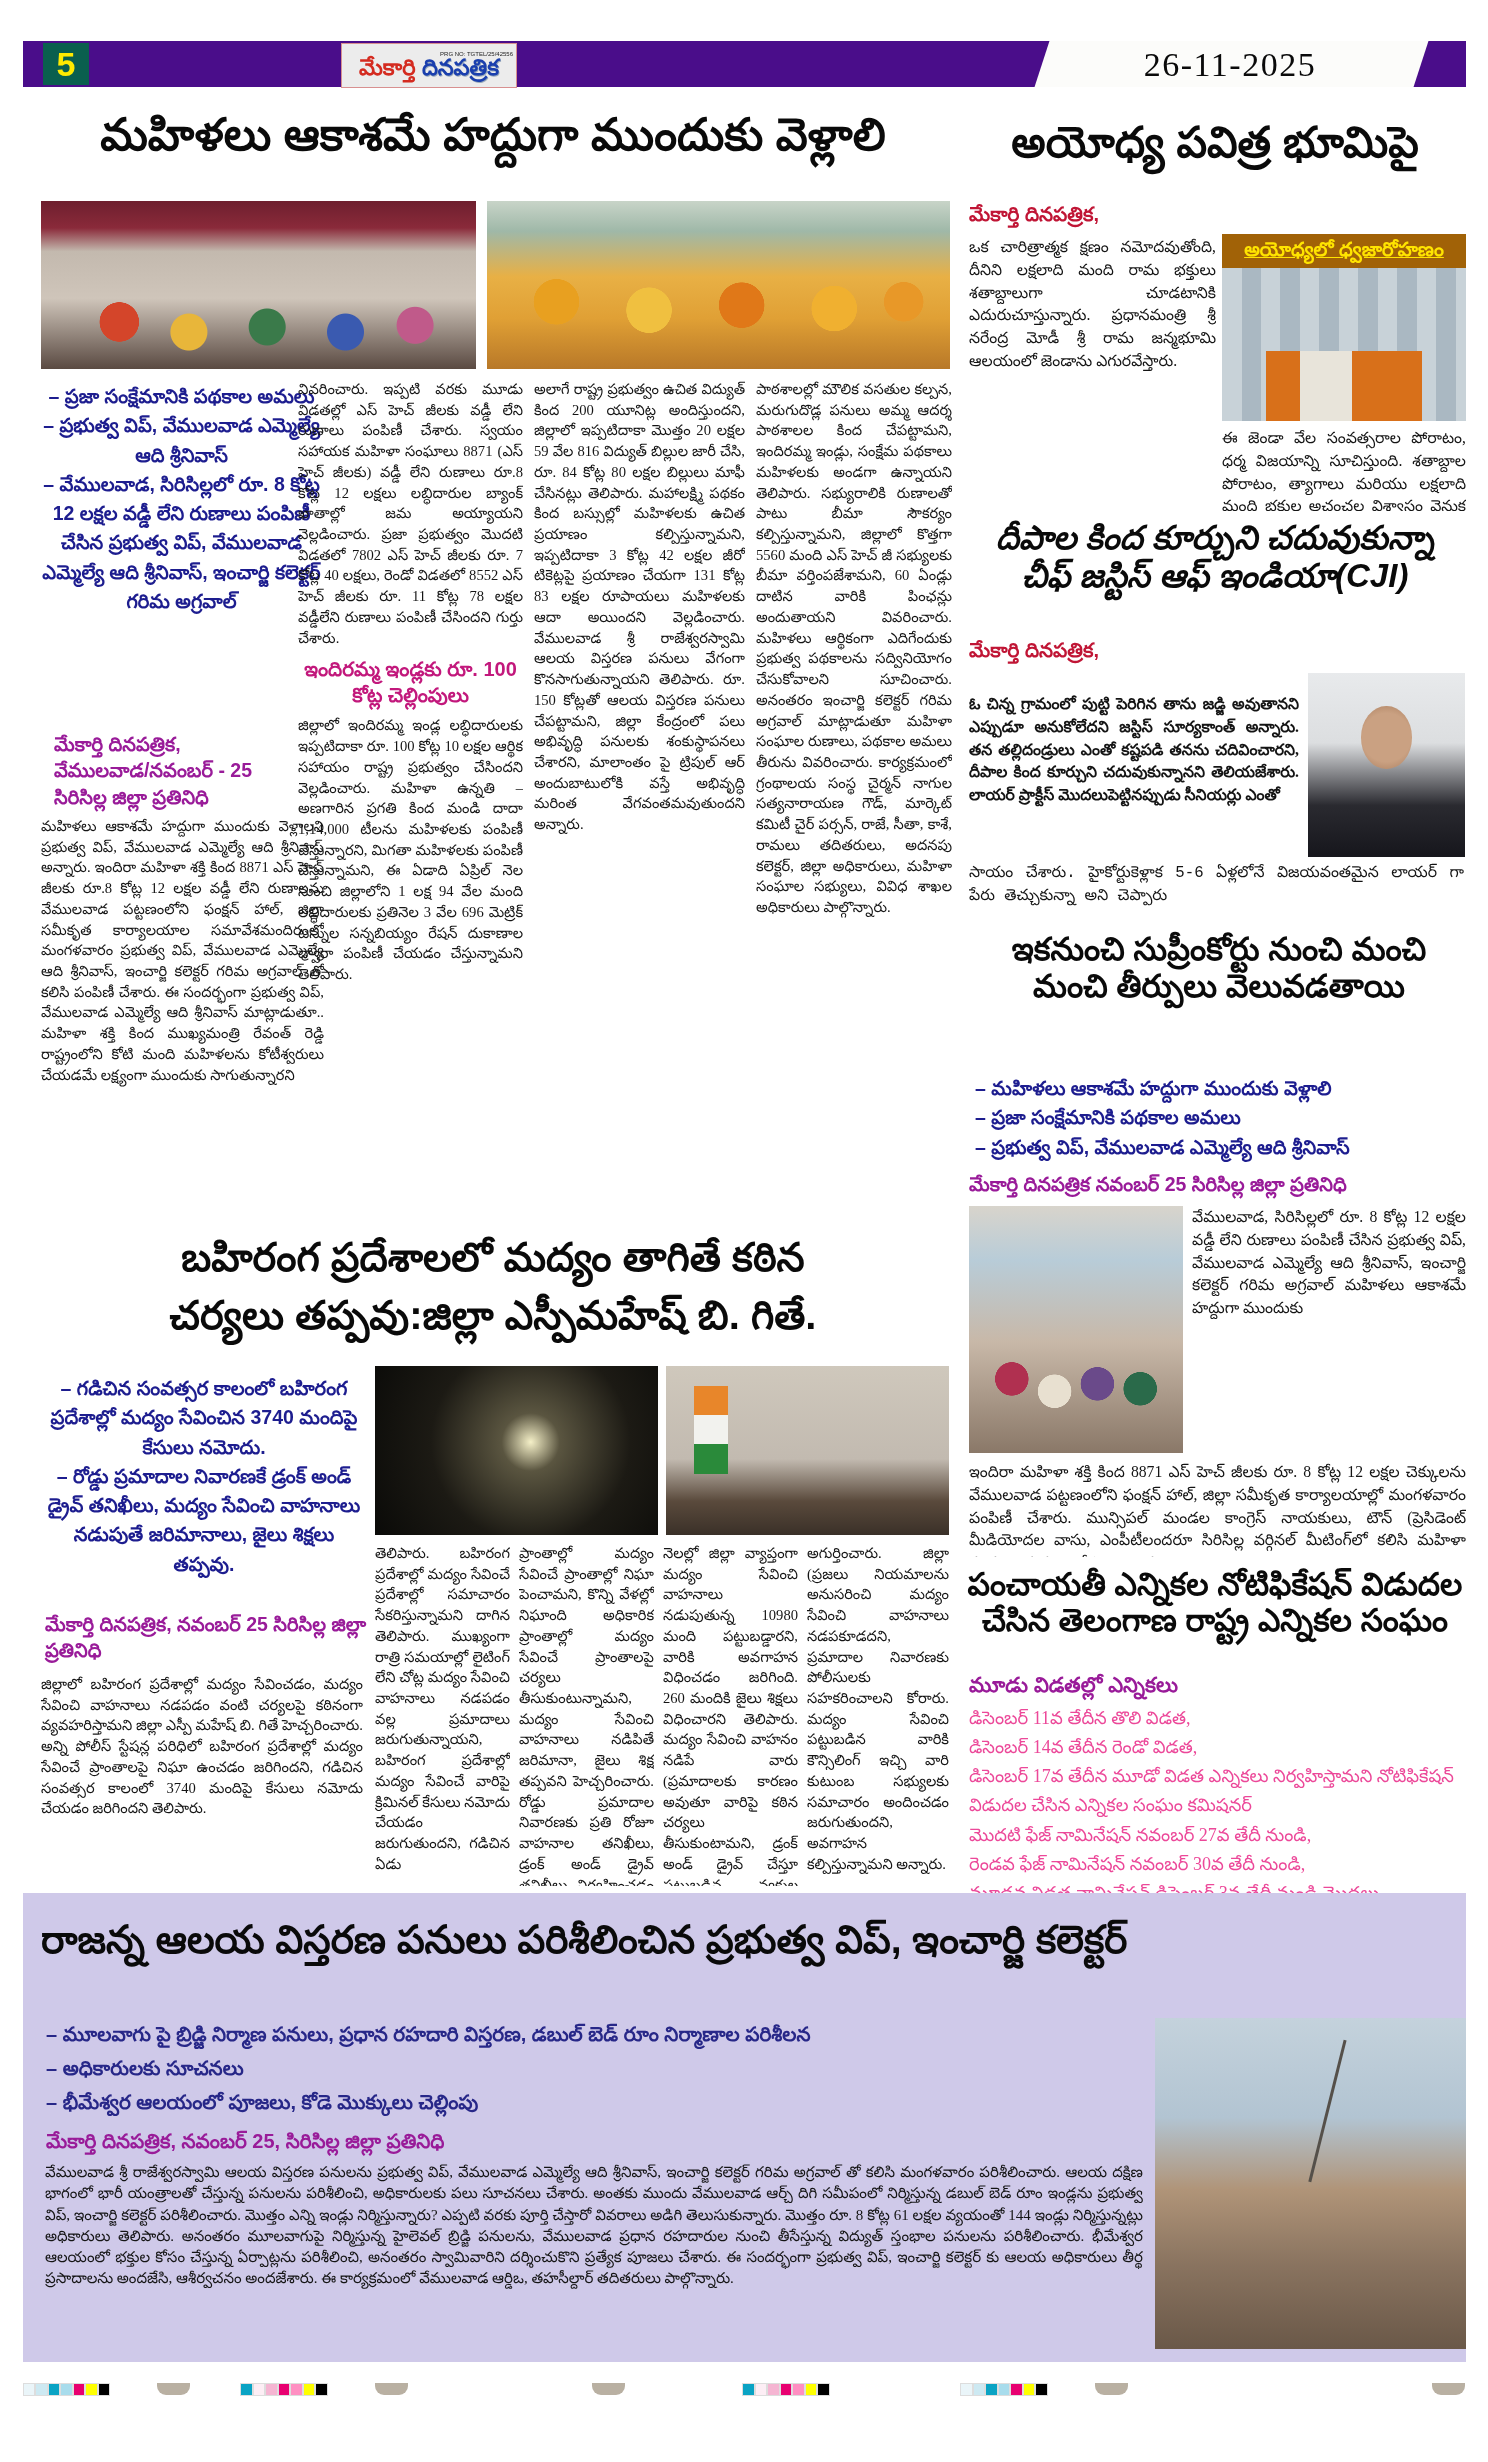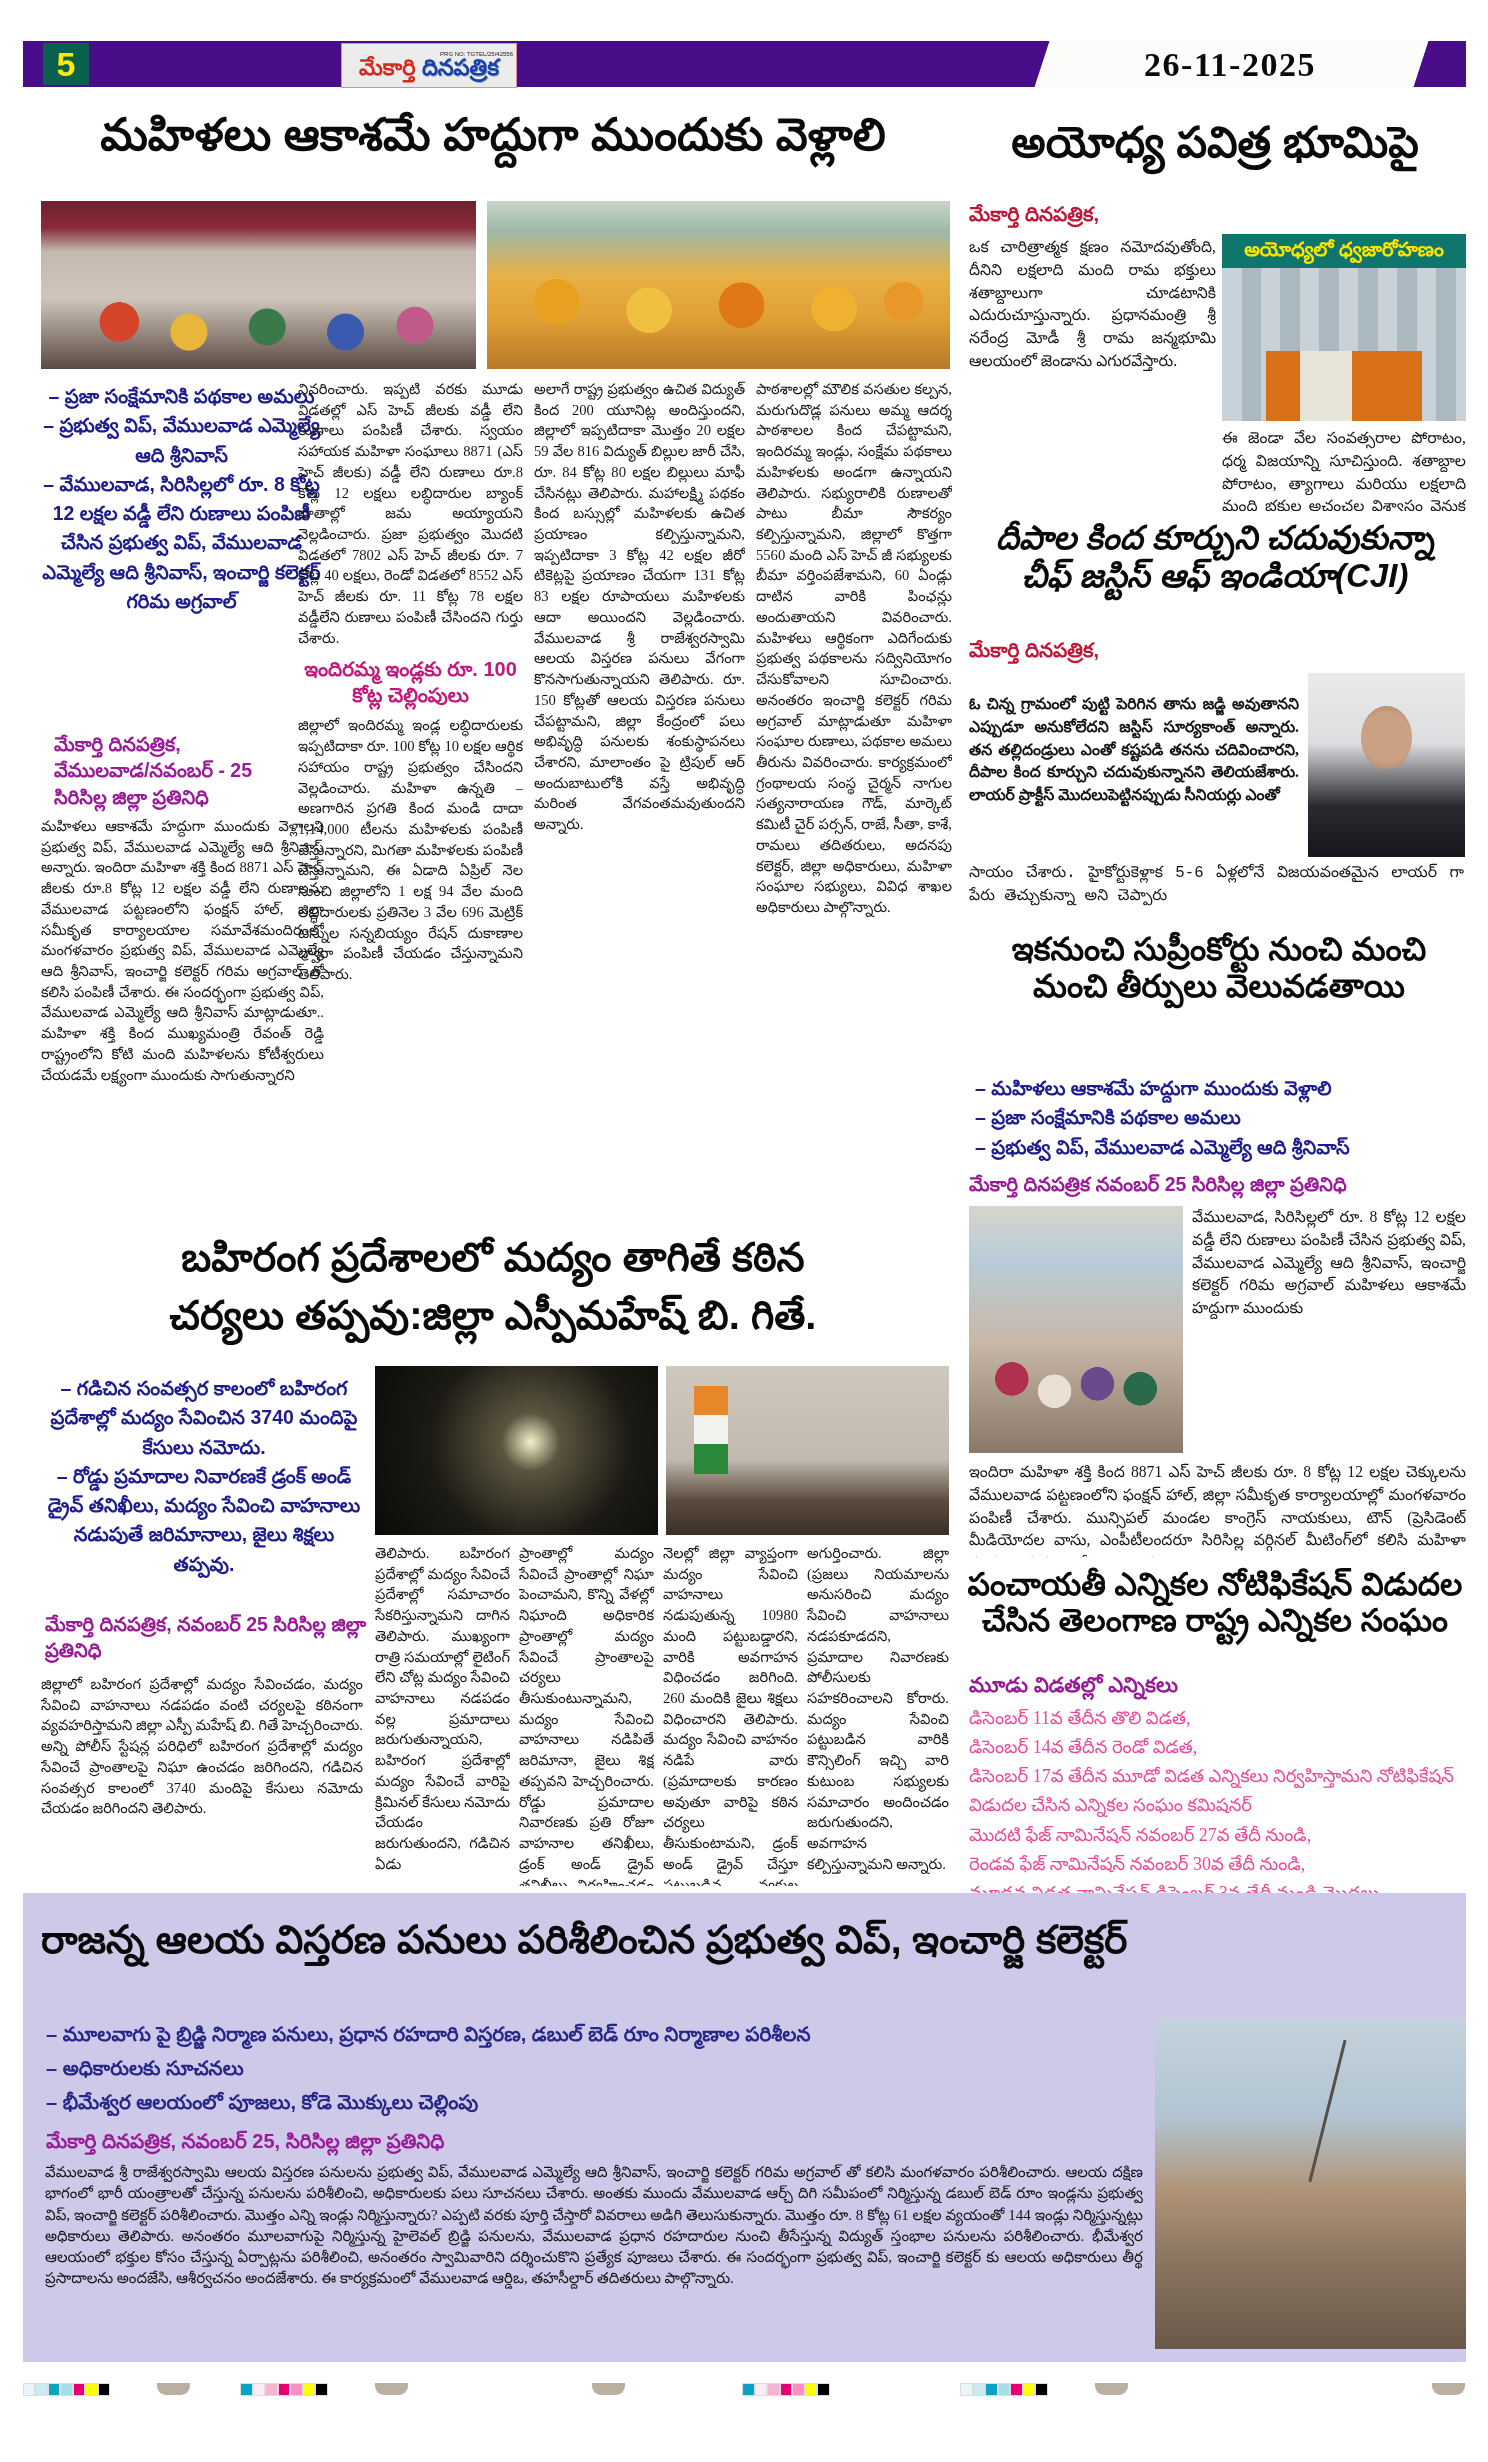--- a/index.html
+++ b/index.html
@@ -12,21 +12,21 @@
            font-family:"Liberation Sans",sans-serif;font-size:34px;font-weight:700;
            display:flex;align-items:center;justify-content:center;}
   .masthead{left:341px;top:43px;width:174px;height:43px;background:#ececec;border:1.5px solid #d89090;
             display:flex;flex-direction:column;align-items:center;justify-content:center;line-height:1;}
   .mast-reg{font-size:6px;color:#222;align-self:flex-end;margin-right:3px;font-family:"Liberation Sans",sans-serif;}
   .mast-line{font-size:22.5px;font-weight:700;font-family:"Liberation Sans",sans-serif;}
   .mast-red{color:#d42b20;}
   .mast-blue{color:#1a3fae;text-shadow:0.7px 0.7px 0 #9ab;}
   .date-skew{left:1042px;top:41px;width:379px;height:46px;background:#fcfcfa;transform:skewX(-18deg);}
   .date-text{left:1050px;top:45px;width:360px;height:40px;display:flex;align-items:center;justify-content:center;
-             font-family:"Liberation Serif",serif;font-size:34px;font-weight:700;color:#0a0a0a;letter-spacing:1.5px;}
+             font-family:"Liberation Serif",serif;font-size:34px;font-weight:400;color:#0a0a0a;letter-spacing:1.5px;}
   
   .headline{font-family:"Liberation Sans",sans-serif;font-weight:800;color:#0a0a0a;text-align:center;
             line-height:1.15;white-space:pre-line;}
   .bullets{font-family:"Liberation Sans",sans-serif;font-weight:700;color:#1d1d8f;white-space:pre-line;
            line-height:1.5;}
   .byline{font-family:"Liberation Sans",sans-serif;font-weight:700;white-space:pre-line;line-height:1.35;}
   .by-purple{color:#991b99;}
   .by-red{color:#c01535;}
   .body-txt{font-size:14.6px;line-height:1.42;text-align:justify;overflow:hidden;color:#141414;}
   .body-lg{font-size:15.7px;line-height:1.45;}
@@ -62,22 +62,22 @@
       radial-gradient(circle at 40% 75%, #e8e0d0 0 16.5px, transparent 17px),
       radial-gradient(circle at 60% 72%, #6a4a8a 0 16.5px, transparent 17px),
       radial-gradient(circle at 80% 74%, #2a6a4a 0 16.5px, transparent 17px),
       linear-gradient(180deg,#d8d4cc 0%,#b8ccd8 22%,#c8b8a8 55%,#8a7868 100%);}
   .ph-night{background:radial-gradient(circle at 55% 45%, #f5f0c8 0%, #5a5540 16%, #1c1a14 55%, #0a0a08 100%);}
   .ph-desk{background:linear-gradient(180deg,#cfc8bc 0%,#c2bab0 55%,#5a4a3c 80%,#3a3028 100%);}
   .flag{position:absolute;left:10%;top:12%;width:12%;height:52%;
         background:linear-gradient(180deg,#e8862a 0 33%,#f2f2ee 33% 66%,#2a8a3a 66% 100%);}
   .ph-constr{background:linear-gradient(180deg,#c4d2dc 0%,#b2c4d2 30%,#b09478 52%,#8a7460 74%,#6a5848 100%);}
   .ph-constr::after{content:"";position:absolute;left:55%;top:6%;width:3px;height:44%;background:#55504a;transform:rotate(14deg);}
-  .banner-red{background:#0f766e;color:#ffe400;font-family:"Liberation Sans",sans-serif;font-weight:800;
-              display:flex;align-items:center;justify-content:center;font-size:19.5px;}
+  .banner-red{background:#a16207;color:#ffe400;font-family:"Liberation Sans",sans-serif;font-weight:800;
+              display:flex;align-items:center;justify-content:center;font-size:19.5px;text-decoration:underline;}
   
   .lavender{left:22.5px;top:1893px;width:1443px;height:469px;background:#cfc9e9;}
   
   .marks{display:flex;}
   .marks i{width:10.5px;height:11.2px;display:block;border:0.4px solid #ddd;}
   .tab{width:33px;height:12px;background:#b9b0a2;border-radius:0 0 9px 9px;}
 </style>
 </head>
 <body>
 

